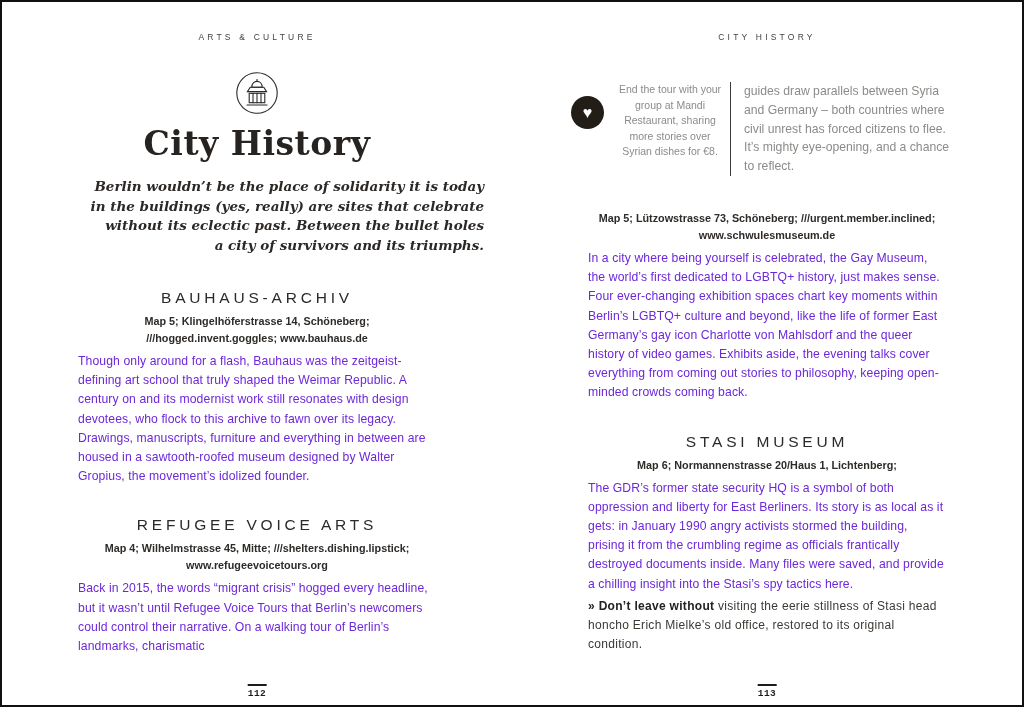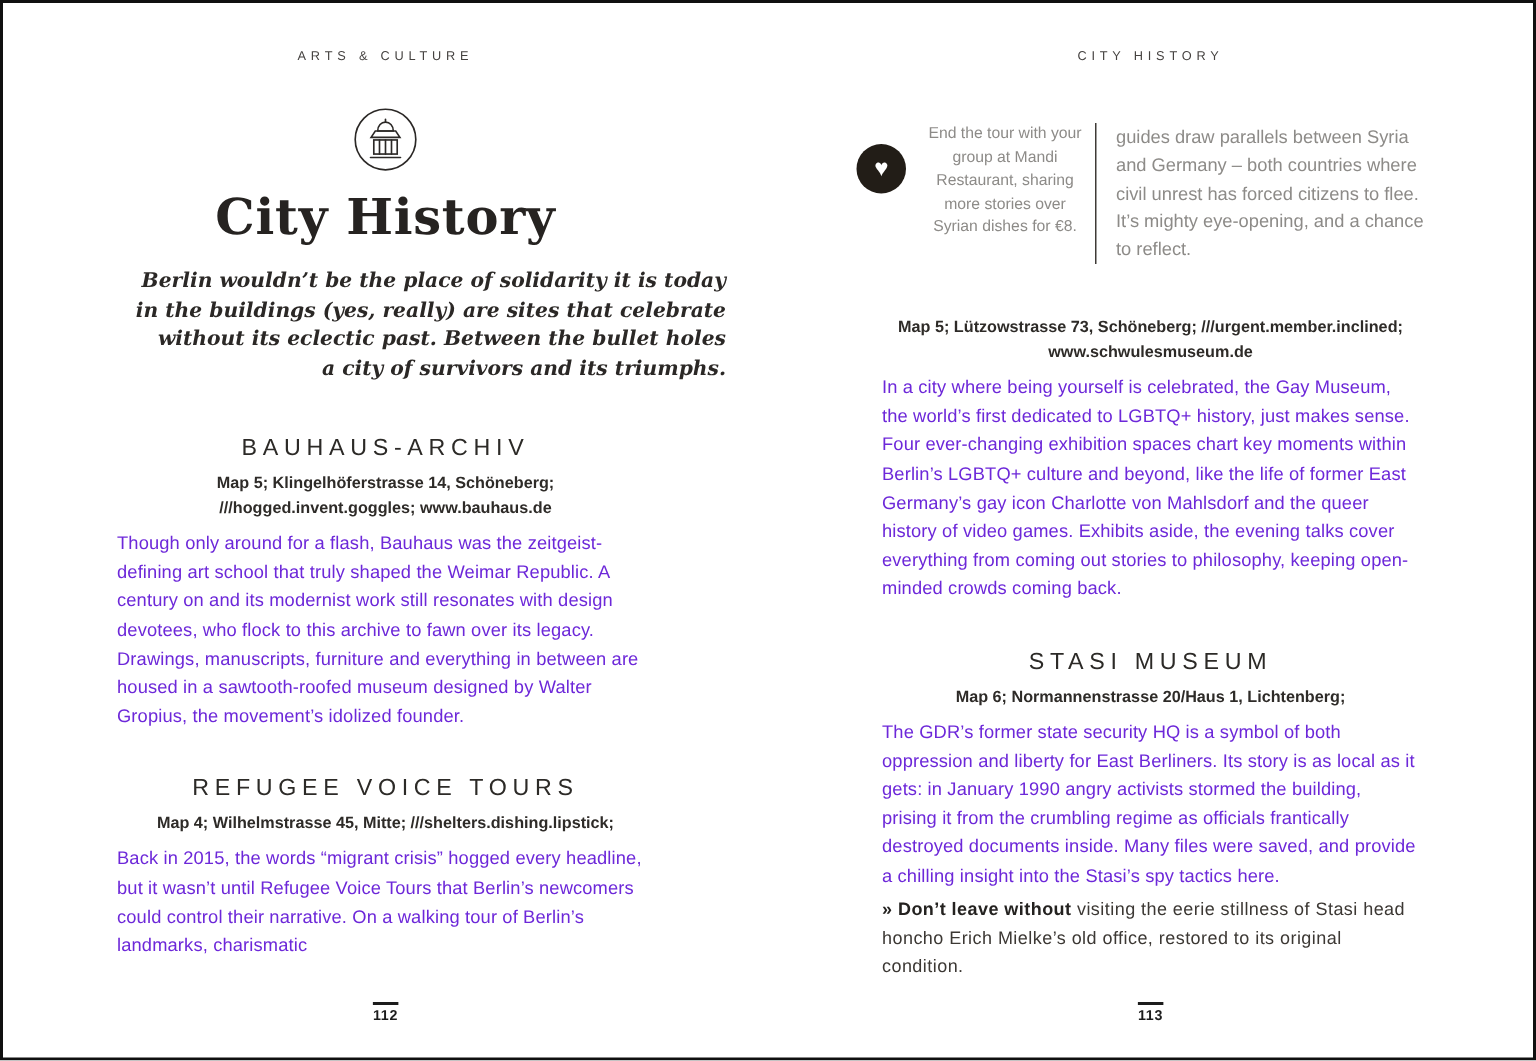--- a/index.html
+++ b/index.html
@@ -19,21 +19,21 @@
   .address div { white-space:nowrap; }
   .body-text { width:358px; margin:5px auto 0; text-align:left; font-size:12.2px; line-height:19.2px; color:#6d28d9; letter-spacing:0.1px; }
   .tip-row { margin:40px auto 0; width:392px; display:flex; align-items:flex-start; }
   .heart-circle { flex:0 0 33px; height:33px; border-radius:50%; background:#221d17; margin-top:14px; text-align:center; }
   .heart-glyph { color:#ffffff; font-size:16px; line-height:33px; display:inline-block; }
   .tip-text { width:104px; margin-left:14px; font-size:10.5px; line-height:15.5px; color:#8d8b88; text-align:center; }
   .tip-divider { width:1px; background:#3f3b37; align-self:stretch; margin-left:8px; }
   .continuation { width:218px; margin-left:13px; font-size:12.2px; line-height:18.8px; color:#8d8b88; text-align:left; }
   .callout { width:358px; margin:3px auto 0; text-align:left; font-size:12px; line-height:19px; color:#3c3834; letter-spacing:0.3px; }
   .callout .marker, .callout .lead { font-weight:700; color:#242220; }
-  .page-number { position:absolute; bottom:20px; left:50%; transform:translateX(-50%); }
+  .page-number { position:absolute; bottom:4px; left:50%; transform:translateX(-50%);font-family:Liberation Mono, monospace; }
   .page-number span { display:inline-block; border-top:2px solid #1c1c1c; padding-top:2px; font-size:9.5px; font-weight:700; color:#1c1c1c; letter-spacing:0.5px; }
 </style>
 </head>
 <body>
 
 <div class="book">
 
   <div class="page">
     <div class="running-head">ARTS &amp; CULTURE</div>
 
@@ -65,23 +65,24 @@
     <div class="section first-left">
       <h3 class="section-heading">BAUHAUS-ARCHIV</h3>
       <div class="address">
         <div>Map 5; Klingelhöferstrasse 14, Schöneberg;</div>
         <div>///hogged.invent.goggles; www.bauhaus.de</div>
       </div>
       <p class="body-text">Though only around for a flash, Bauhaus was the zeitgeist-defining art school that truly shaped the Weimar Republic. A century on and its modernist work still resonates with design devotees, who flock to this archive to fawn over its legacy. Drawings, manuscripts, furniture and everything in between are housed in a sawtooth-roofed museum designed by Walter Gropius, the movement’s idolized founder.</p>
     </div>
 
     <div class="section">
-      <h3 class="section-heading">REFUGEE VOICE TOURS</h3>
+      <h3 class="section-heading">REFUGEE VOICE ARTS</h3>
       <div class="address">
         <div>Map 4; Wilhelmstrasse 45, Mitte; ///shelters.dishing.lipstick;</div>
+        <div>www.refugeevoicetours.org</div>
       </div>
       <p class="body-text">Back in 2015, the words “migrant crisis” hogged every headline, but it wasn’t until Refugee Voice Tours that Berlin’s newcomers could control their narrative. On a walking tour of Berlin’s landmarks, charismatic</p>
     </div>
 
     <div class="page-number">
       <span>112</span>
     </div>
   </div>
 
   <div class="page">

